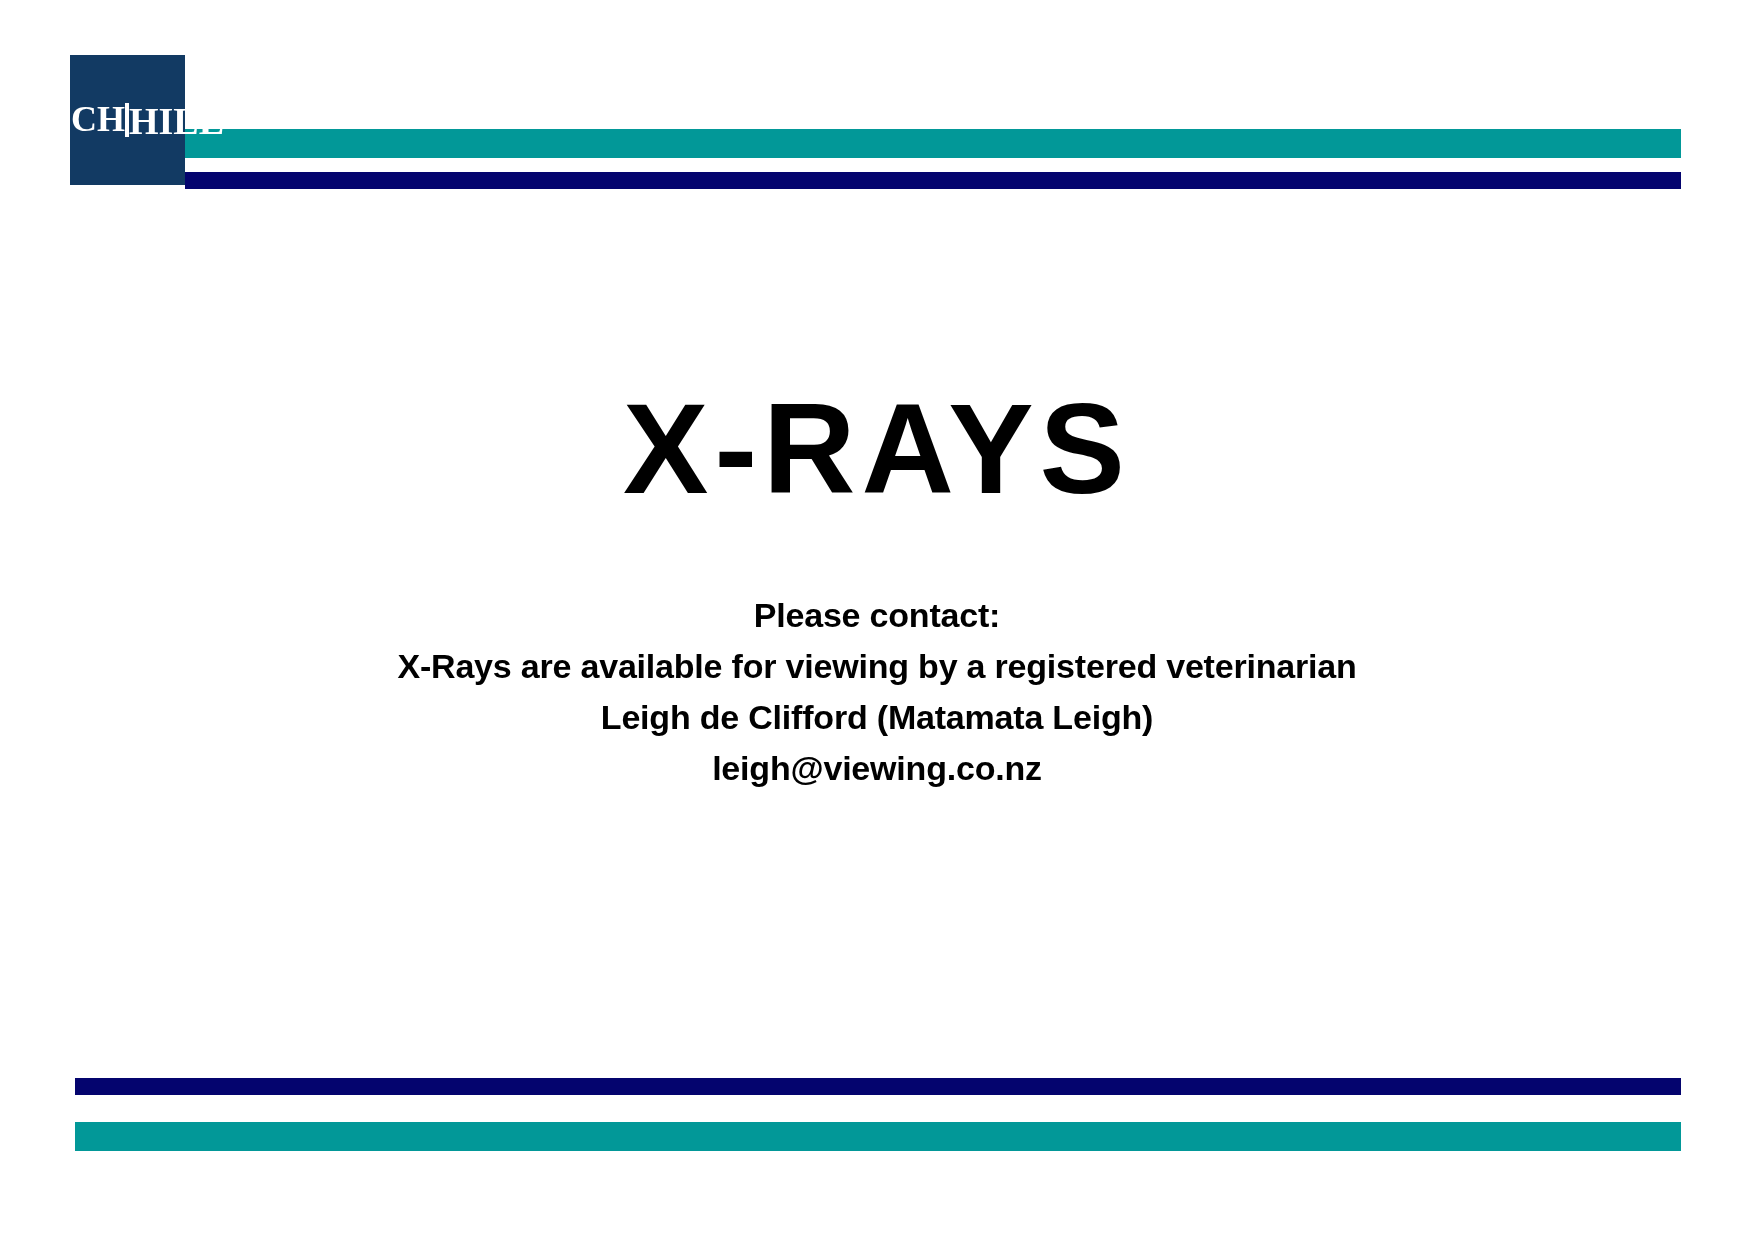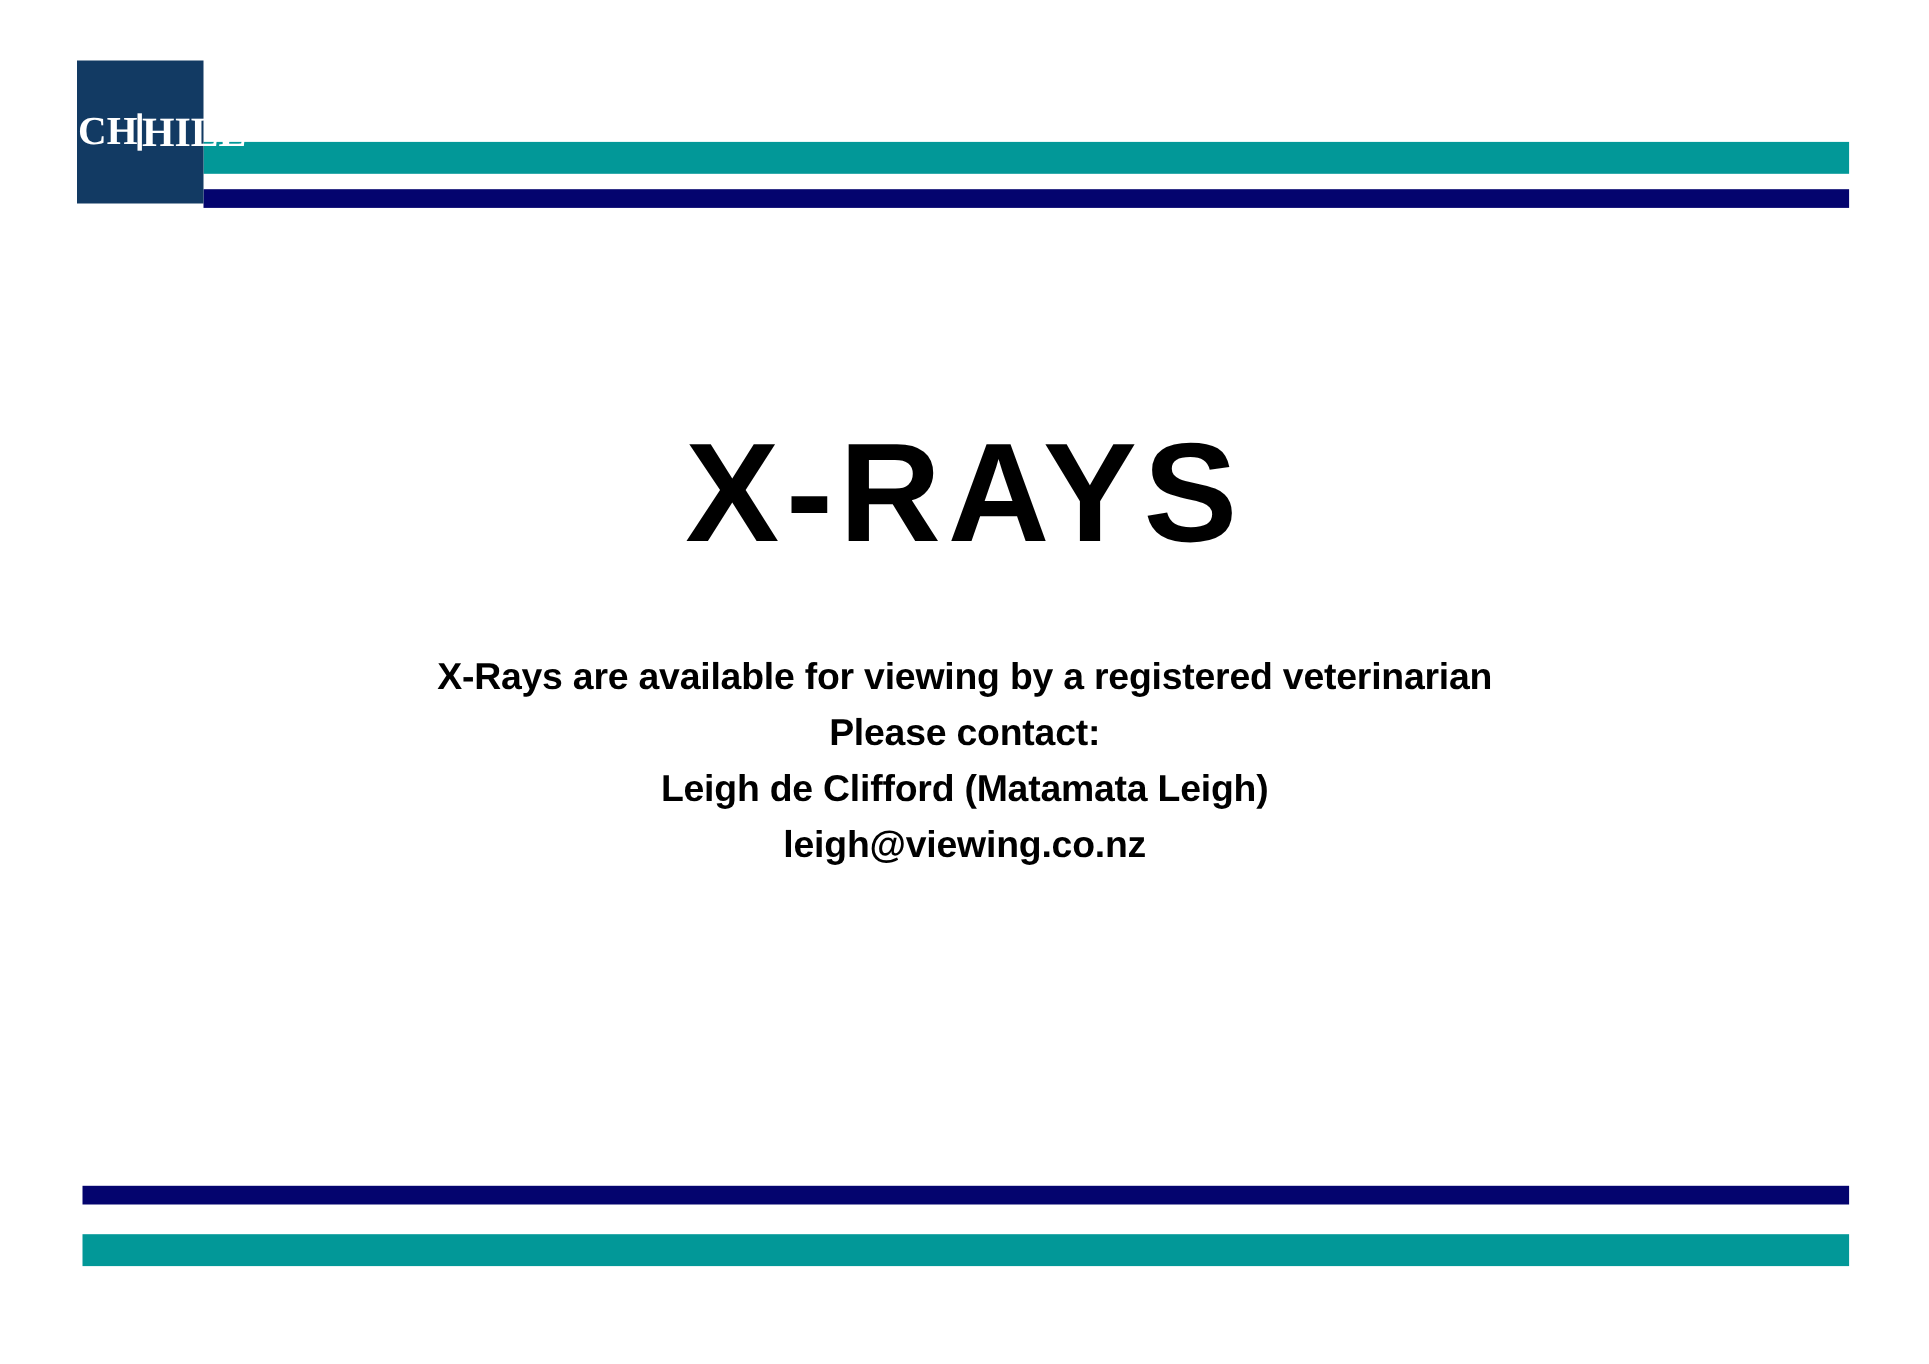--- a/index.html
+++ b/index.html
@@ -135,22 +135,22 @@
         <rect x="0" y="0" width="88" height="34" fill="#123a63"></rect>
         <path d="M0,20 C10,20 14,12 24,12 C34,12 40,22 52,22 C64,22 70,16 78,15 C83,14.5 86,15 88,15 L88,34 L0,34 Z" fill="#32b3a6"></path>
       </svg>
     </div>
     <div class="logo-word bottom">HILL</div>
   </div>
 
   <div class="title">X-RAYS</div>
 
   <div class="body-block">
+    <div class="body-line">Please contact:</div>
     <div class="body-line">X-Rays are available for viewing by a registered veterinarian</div>
-    <div class="body-line">Please contact:</div>
     <div class="body-line">Leigh de Clifford (Matamata Leigh)</div>
     <div class="body-line">leigh@viewing.co.nz</div>
   </div>
 
   <div class="bar-navy-bottom"></div>
   <div class="bar-teal-bottom"></div>
 
 </div>
 
 </body></html>

